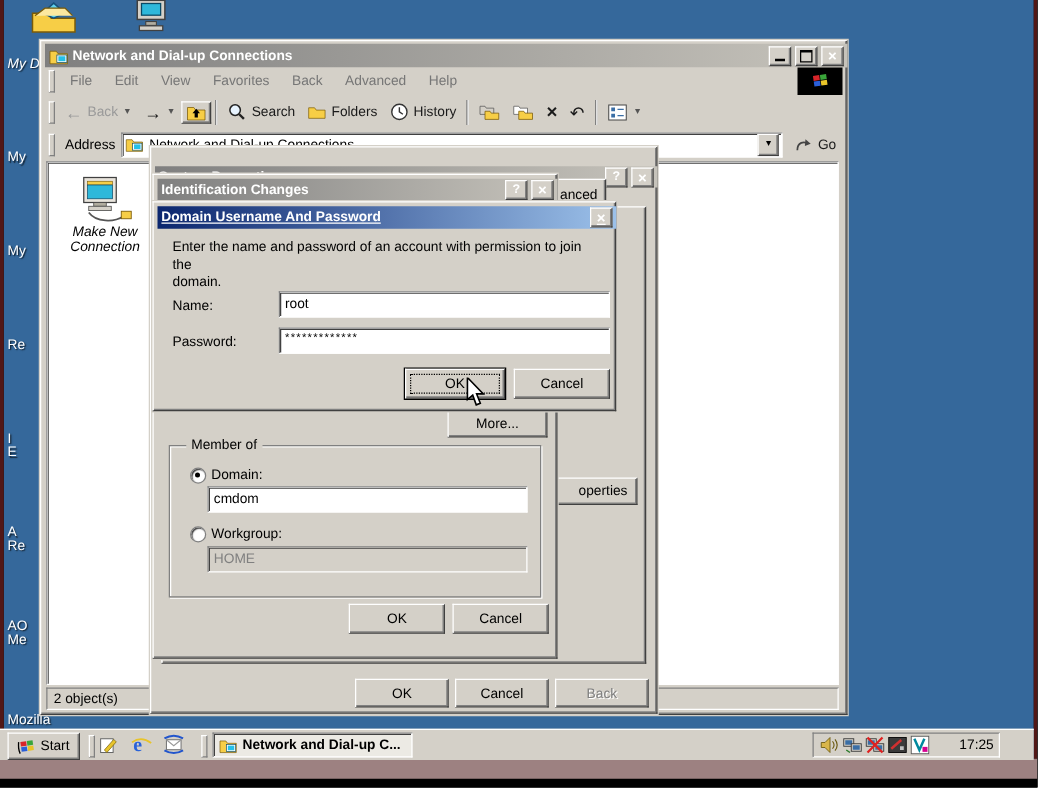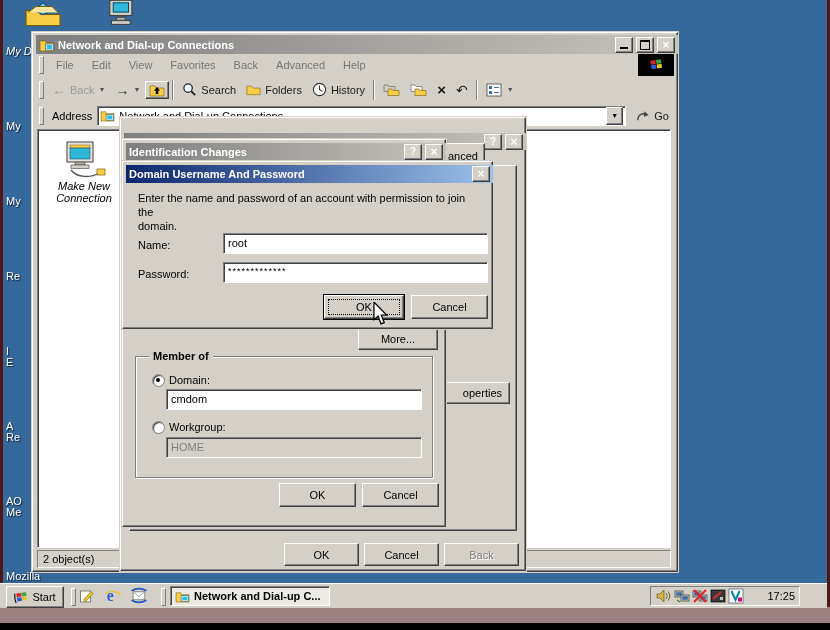--- a/index.html
+++ b/index.html
@@ -36,21 +36,21 @@
   .dis{color:#9a9a9a;}
   .chev{font-size:7px;color:#555;}
   .field{background:#fff;border:1px solid;border-color:#808080 #fff #fff #808080;
          box-shadow:inset 1px 1px 0 #404040;padding:3px 4px;white-space:nowrap;overflow:hidden;}
   .field-dis{background:#D4D0C8;color:#808080;}
   .pwd{font-size:9px;letter-spacing:1px;position:relative;top:-2px;}
   .radio{position:absolute;width:11px;height:11px;border-radius:50%;background:#fff;
          border:1px solid #808080;box-shadow:inset 1px 1px 1px #404040, inset -1px -1px 0 #fff;}
   .radio .dot{position:absolute;left:3px;top:3px;width:4px;height:4px;border-radius:50%;background:#000;}
   .group{position:absolute;border:1px solid #808080;box-shadow:inset 1px 1px 0 #fff, 1px 1px 0 #fff;}
-  .legend{position:absolute;top:-7px;left:13px;background:#D4D0C8;padding:0 4px;line-height:12px;font-weight:bold;}
+  .legend{position:absolute;top:-7px;left:13px;background:#D4D0C8;padding:0 4px;line-height:12px;}
   .dt-label{position:absolute;left:6px;color:#fff;text-shadow:1px 1px 1px rgba(0,0,0,.7);
             font-size:11px;line-height:11px;white-space:pre;}
   .statusbar{display:flex;gap:2px;background:#D4D0C8;}
   .spane{border:1px solid;border-color:#808080 #fff #fff #808080;padding:2px 5px;}
   .tray-ic{display:inline-block;width:16px;height:16px;margin:0 1px;}
   .dis-emboss{color:#808080;text-shadow:1px 1px 0 #fff;}
   svg{display:block;}
 </style>
 </head>
 <body>
@@ -310,21 +310,21 @@
 
     <div class="abs btn raised" style="left:156px;top:343px;width:75px;height:22px;">
         <span>OK</span>
       </div>
     <div class="abs btn raised" style="left:239px;top:343px;width:75px;height:22px;">
         <span>Cancel</span>
       </div>
   </div>
 
   <div class="abs win3d" style="left:122px;top:161px;width:369px;height:166px;">
-    <div class="abs titlebar t-active" style="left:3px;top:3px;width:361px;height:18px;">
+    <div class="abs titlebar t-active" style="left:3px;top:3px;width:361px;height:18px;text-decoration:underline;">
       <span class="t-text">Domain Username And Password</span>
       <span class="capbtn raised">
           <span style="font-size:12px;">×</span>
         </span>
     </div>
     <div class="abs" style="left:15px;top:29px;width:344px;line-height:14px;">
       <div>Enter the name and password of an account with permission to join the</div>
       <div>domain.</div>
     </div>
 

